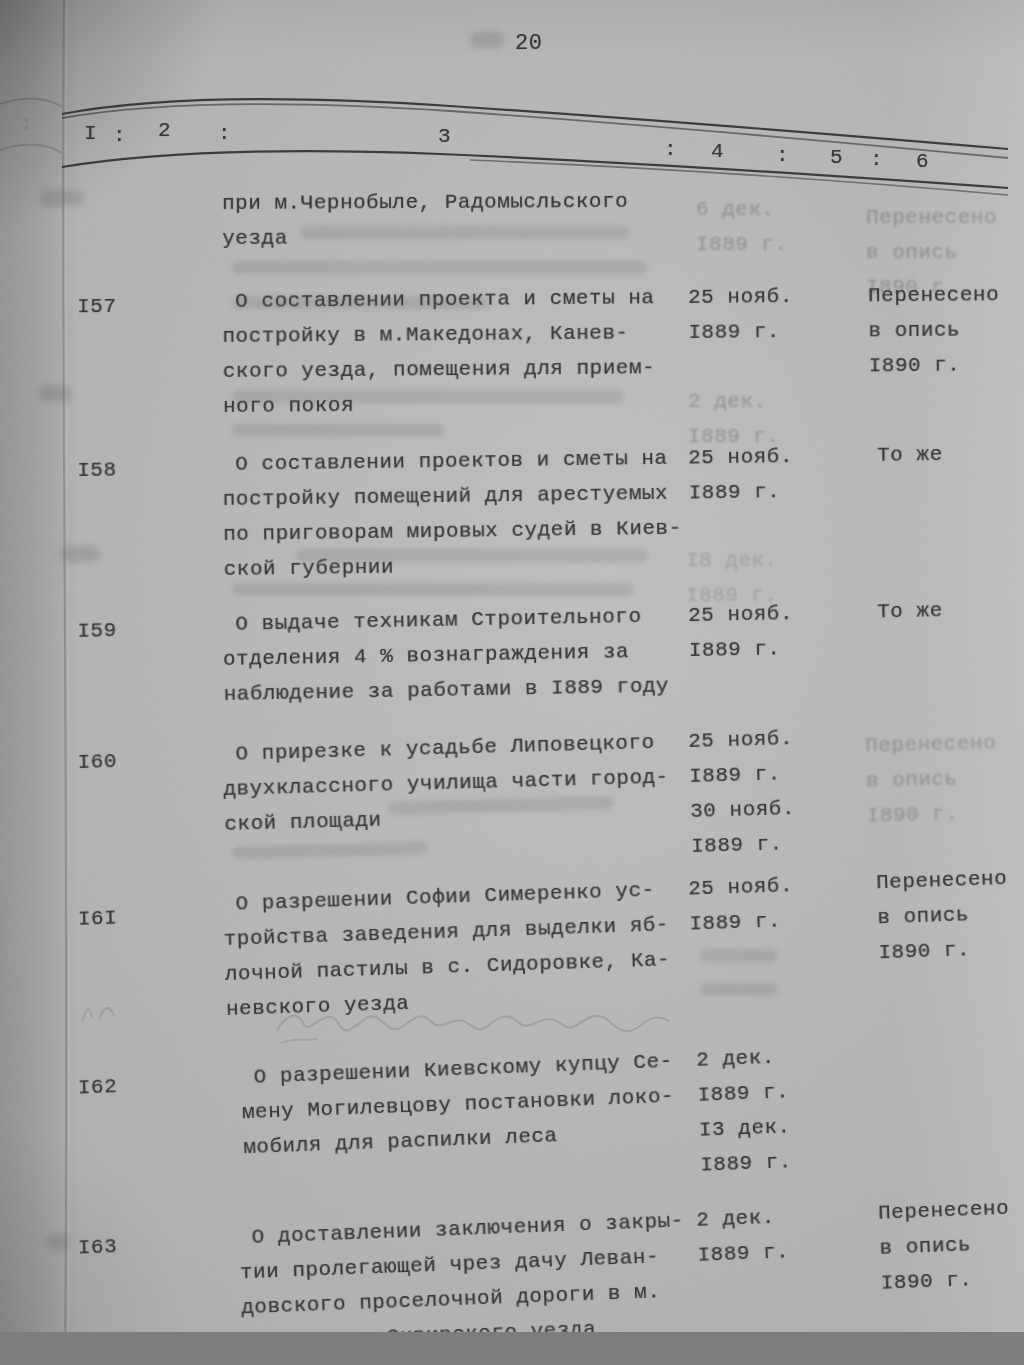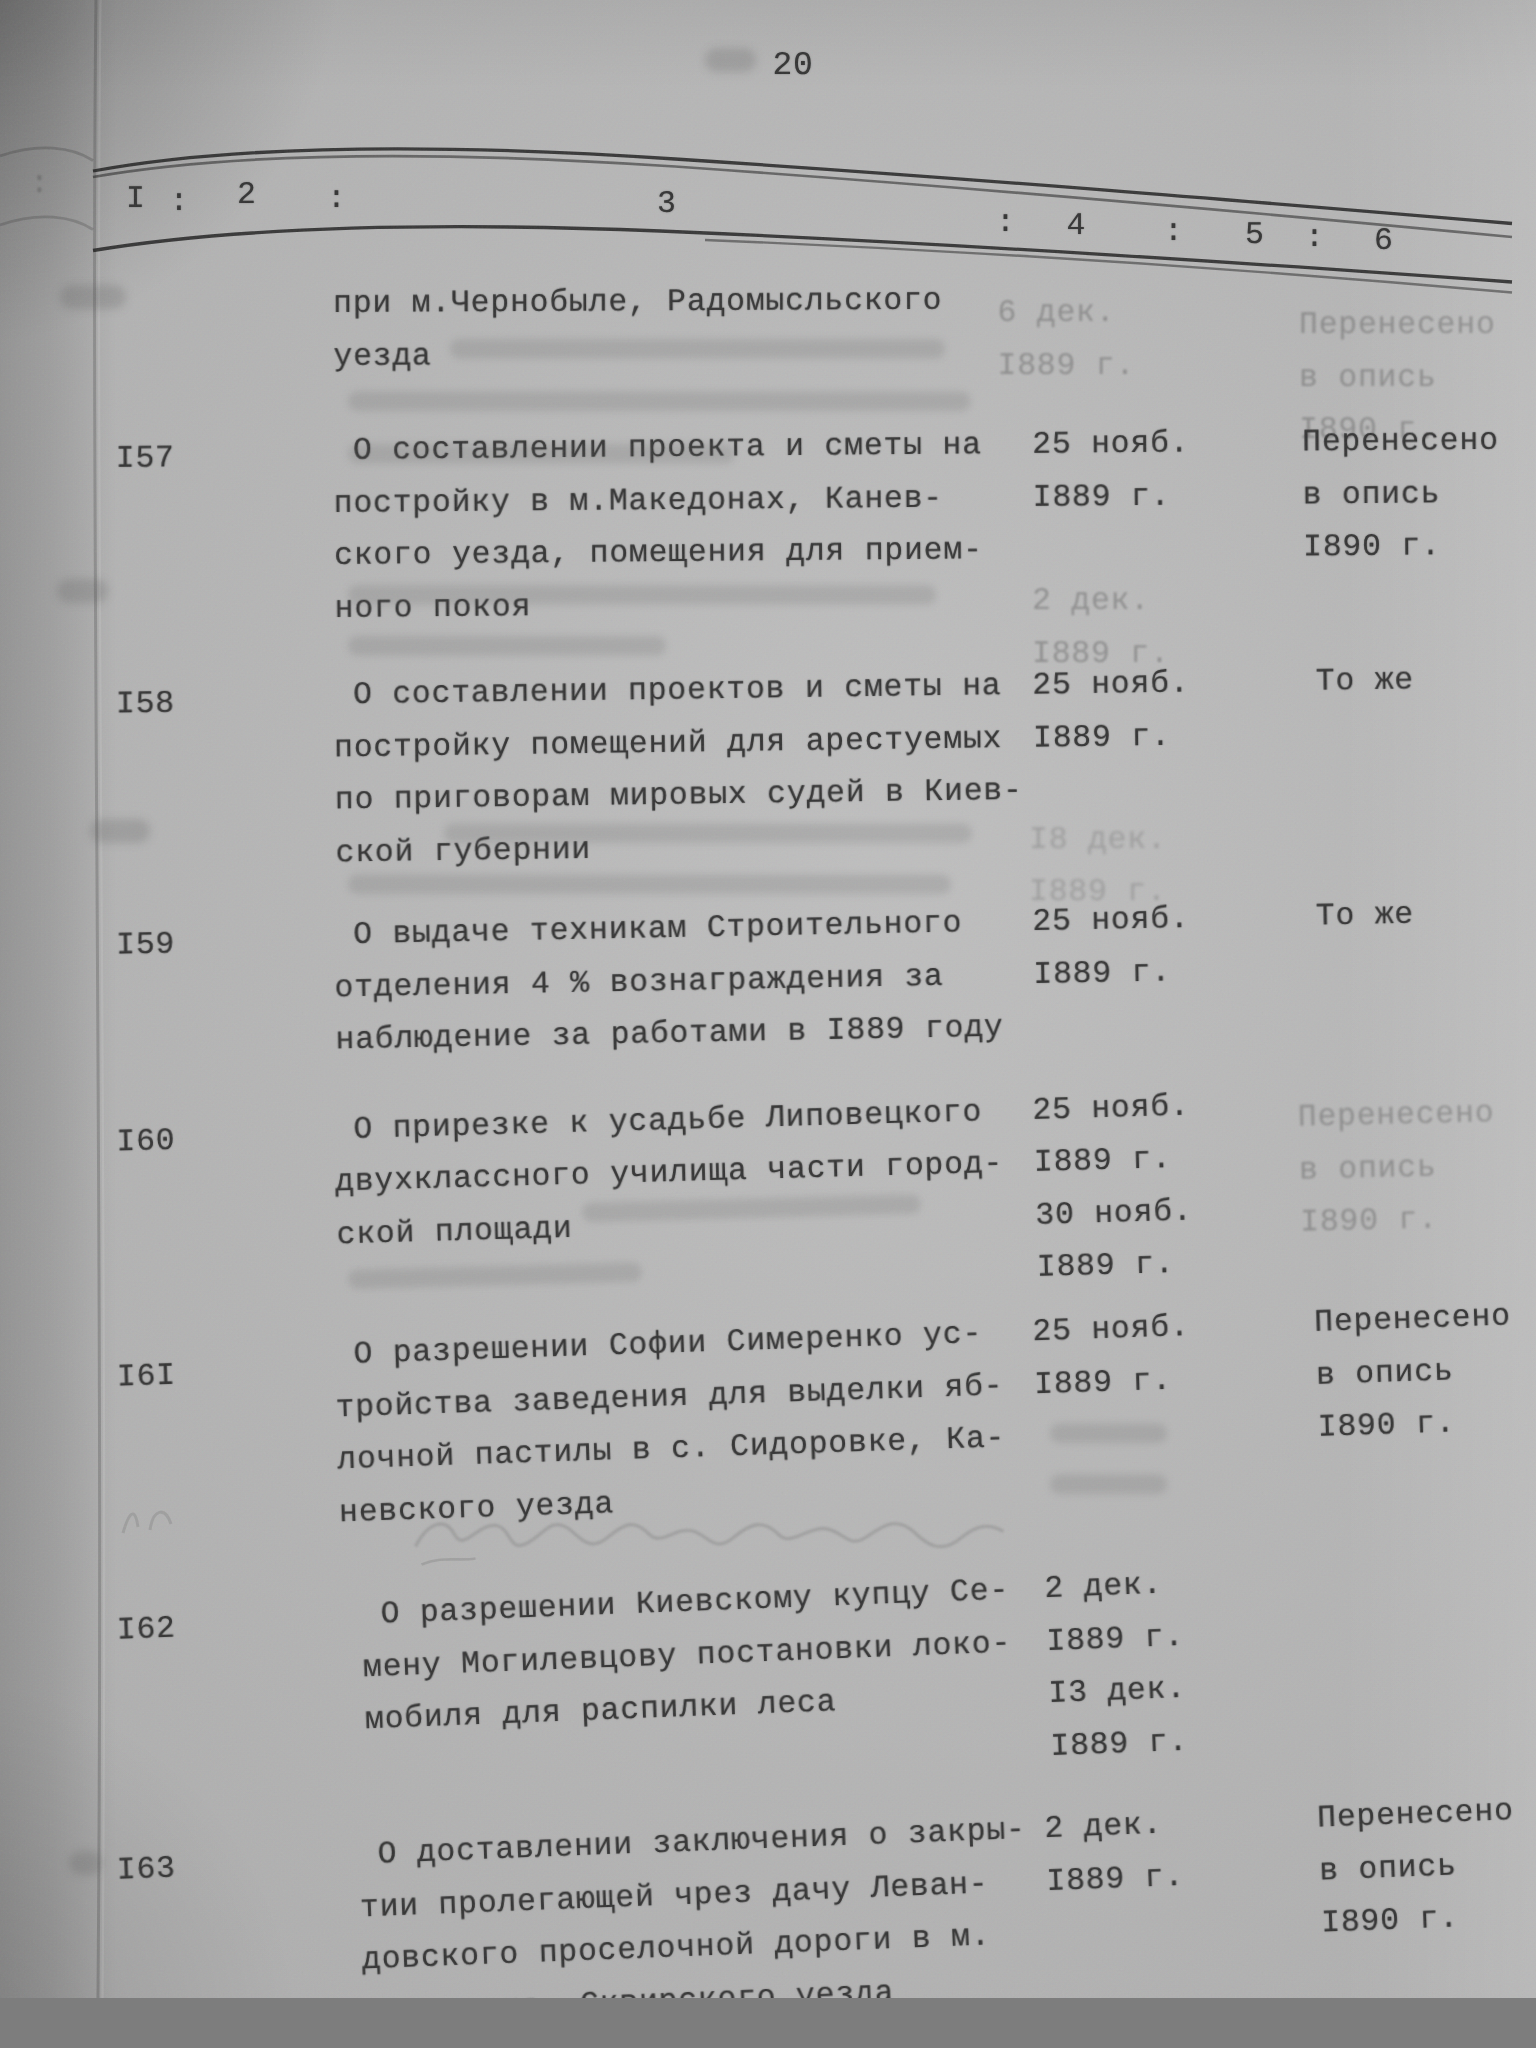--- a/index.html
+++ b/index.html
@@ -155,21 +155,21 @@
 тии пролегающей чрез дачу Леван-
 довского проселочной дороги в м.
 Ходоровке, Сквирского уезда</div>
     <div class="txt dates" style="left:696px;">2 дек.
 I889 г.</div>
     <div class="txt note" style="left:878px;">Перенесено
 в опись
 I890 г.</div>
   </div>
 
-  <div class="txt ghost" style="left:665px;top:192px;">6 дек.
+  <div class="txt ghost" style="left:696px;top:192px;">6 дек.
 I889 г.</div>
   <div class="txt ghost" style="left:866px;top:200px;">Перенесено
 в опись
 I890 г.</div>
   <div class="txt ghost" style="left:688px;top:384px;">2 дек.
 I889 г.</div>
   <div class="txt ghost2" style="left:686px;top:543px;">I8 дек.
 I889 г.</div>
   <div class="txt ghost" style="left:866px;top:727px;transform:rotate(-1.3deg);">Перенесено
 в опись

